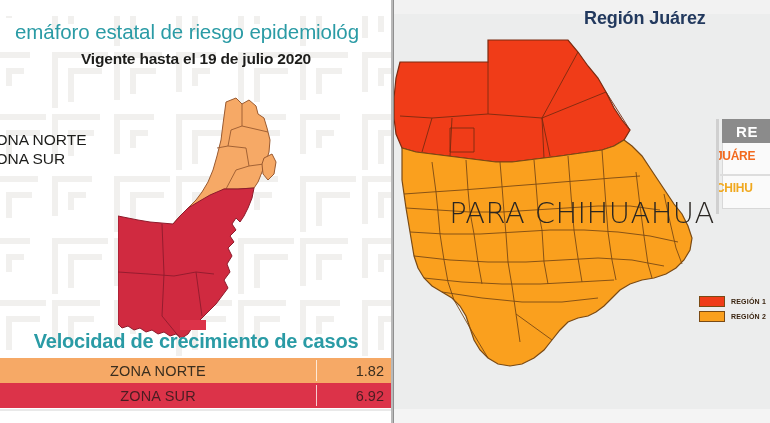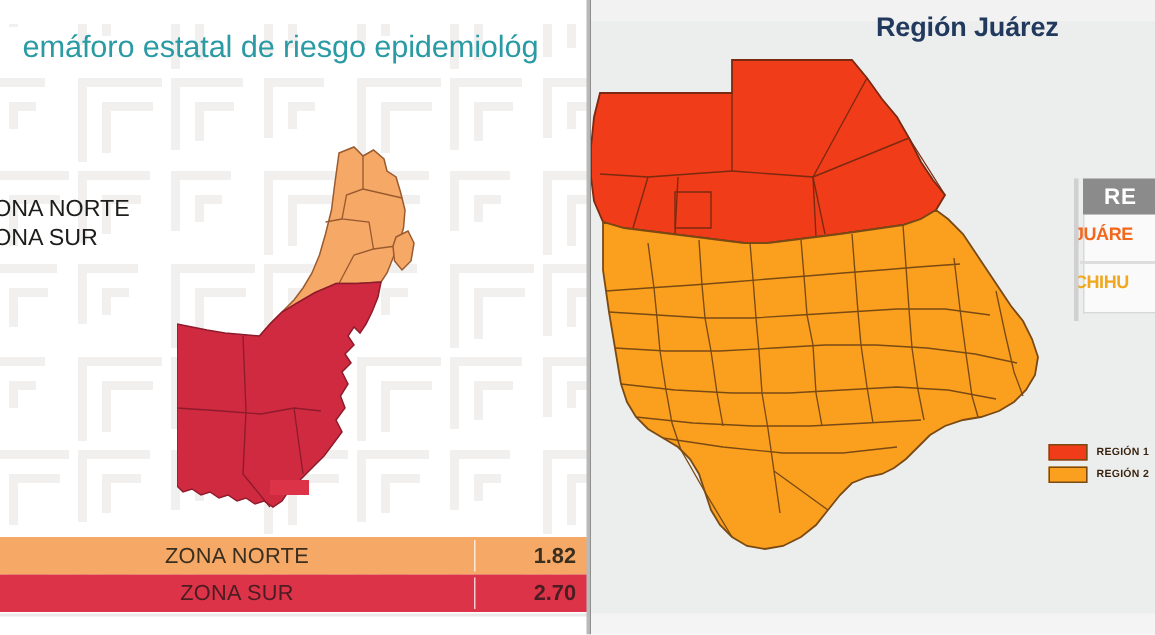--- a/index.html
+++ b/index.html
@@ -77,21 +77,21 @@
   .trow.norte{background:#f6a966;}
   .trow.sur{background:#dc3349;}
   .tlabel{
     flex:0 0 316px;text-align:center;
     color:#3a2e1f;font-size:14.5px;font-weight:400;letter-spacing:0.2px;
   }
   .trow.sur .tlabel{color:#4a1d22;}
   .tdivider{position:absolute;left:316px;top:2px;width:1px;height:21px;background:rgba(255,255,255,.75);}
   .tvalue{
     flex:1;text-align:right;padding-right:8px;
-    color:#3a2e1f;font-size:14.5px;font-weight:700;
+    color:#3a2e1f;font-size:14.5px;font-weight:400;
   }
   .trow.sur .tvalue{color:#4a1d22;}
   #table-foot{
     position:absolute;left:0;top:408px;width:392px;height:15px;background:#ffffff;
   }
   #table-foot-line{
     position:absolute;left:0;top:409px;width:392px;height:2px;background:#e9e9e9;
   }
   #left-redcap{
     position:absolute;left:180px;top:320px;width:26px;height:10px;background:#dc3349;
@@ -341,20 +341,21 @@
         </div>
         <div class="greca" style="left: 362px; top: 362px; width: 42px; height: 42px;">
           <i style="left: 10px; top: 10px; width: 20px; height: 20px;"></i>
         </div>
       </div>
 
     <div id="left-topbar"></div>
 
     <div id="left-title">emáforo estatal de riesgo epidemiológ</div>
 
+    <div id="left-subtitle">Vigente hasta el 19 de julio 2020</div>
 
     <div id="zona-norte-label">ZONA NORTE</div>
     <div id="zona-sur-label">ZONA SUR</div>
 
     <svg id="qroo-map" viewBox="0 0 200 250">
 
       <path d="M108 6 L118 2 L124 8 L131 4 L138 10 L140 18 L146 22 L149 32 L152 44
                L151 56 L148 66 L144 76 L140 86 L136 92 L120 93 L106 93 L96 99
                L88 106 L80 112 L70 118 L60 123 L55 128 L62 120 L70 112 L78 104
                L84 96 L90 86 L95 74 L99 60 L103 44 L105 28 Z" fill="#f6a966" stroke="#9a5a30" stroke-width="1"></path>
@@ -374,31 +375,32 @@
                L16 234 L10 230 L4 232 L0 228 L0 120 L10 122 L20 124 L32 126 Z" fill="#d02a40" stroke="#8e1b2c" stroke-width="1"></path>
 
       <path d="M0 176 L30 178 L56 180 L78 176 L96 178" fill="none" stroke="#8e1b2c" stroke-width="0.9"></path>
       <path d="M44 128 L46 178" fill="none" stroke="#8e1b2c" stroke-width="0.9"></path>
       <path d="M46 178 L44 220 L62 242" fill="none" stroke="#8e1b2c" stroke-width="0.9"></path>
       <path d="M78 176 L84 220" fill="none" stroke="#8e1b2c" stroke-width="0.9"></path>
     </svg>
 
     <div id="left-redcap"></div>
 
+    <div id="velocidad-title">Velocidad de crecimiento de casos</div>
 
     <div id="table-wrap">
       <div class="trow norte">
         <span class="tlabel">ZONA NORTE</span>
         <span class="tdivider"></span>
         <span class="tvalue">1.82</span>
       </div>
       <div class="trow sur">
         <span class="tlabel">ZONA SUR</span>
         <span class="tdivider"></span>
-        <span class="tvalue">2.70</span>
+        <span class="tvalue">6.92</span>
       </div>
     </div>
     <div id="table-foot"></div>
     <div id="table-foot-line"></div>
   </div>
 
   <div id="panel-divider"></div>
   <div id="panel-divider2"></div>
 
   <div id="right-panel">
@@ -468,14 +470,15 @@
 
   <div id="edge-left-bar"></div>
   <div id="edge-card">
     <div id="edge-card-body"></div>
     <div id="edge-card-head">RE</div>
     <div id="edge-card-line1">JUÁRE</div>
     <div id="edge-card-rule"></div>
     <div id="edge-card-line2">CHIHU</div>
   </div>
 
+  <div id="overlay-subtitle">PARA CHIHUAHUA</div>
 
 </div>
 
 </body></html>

